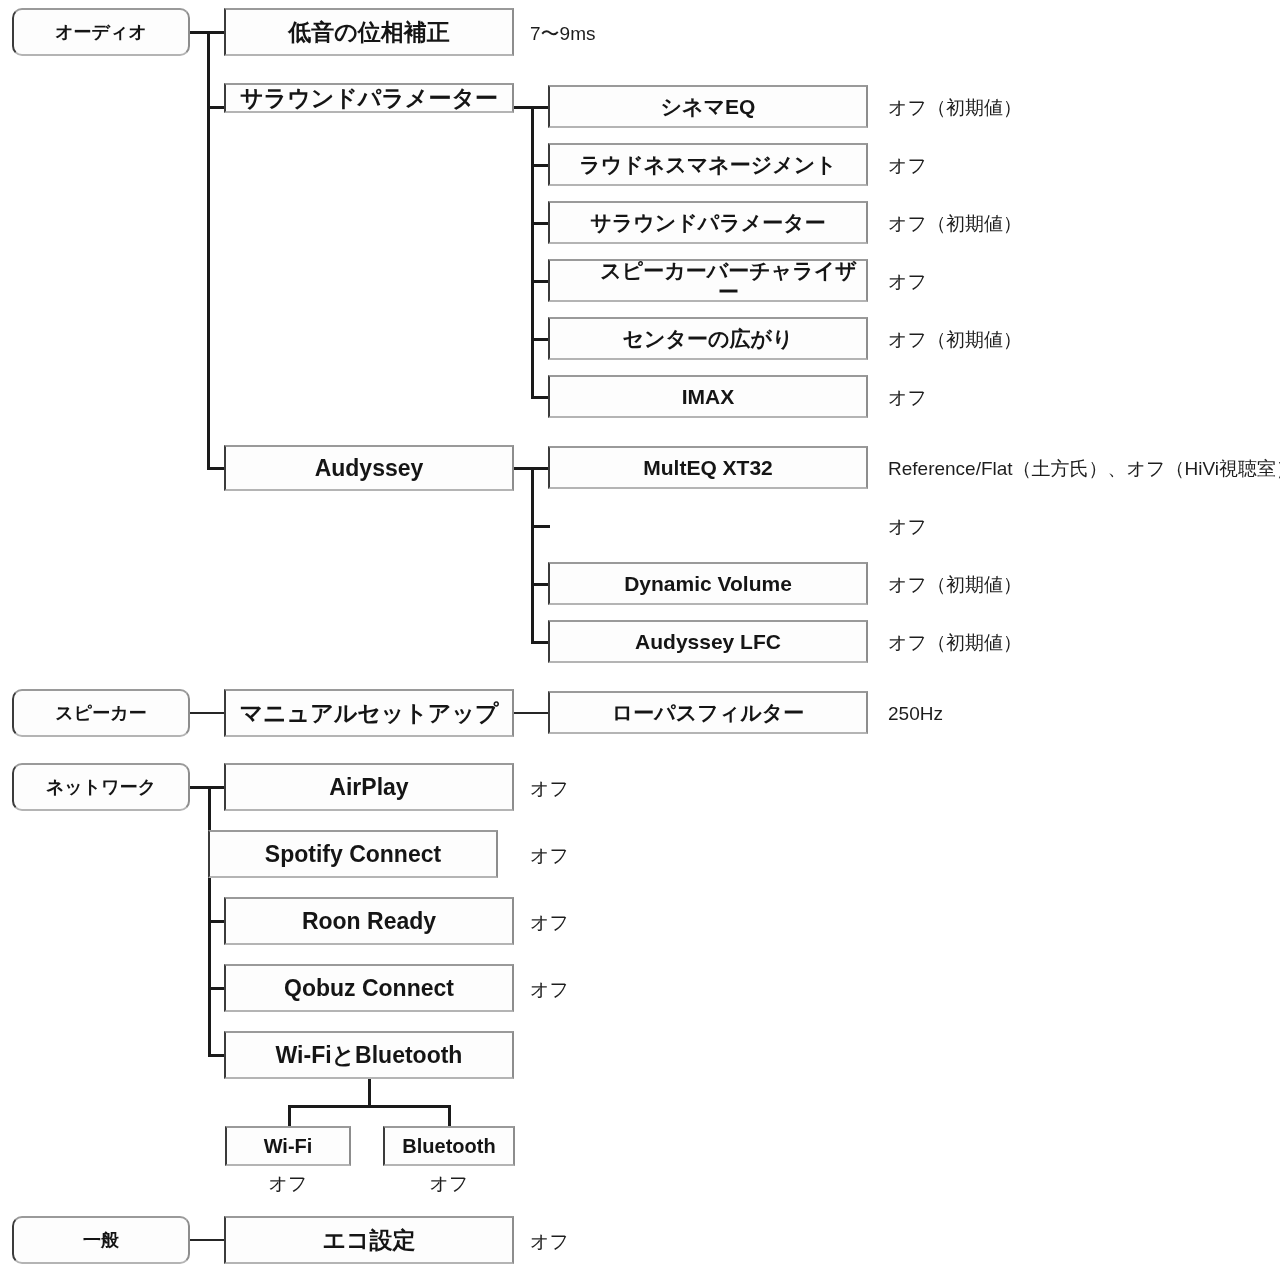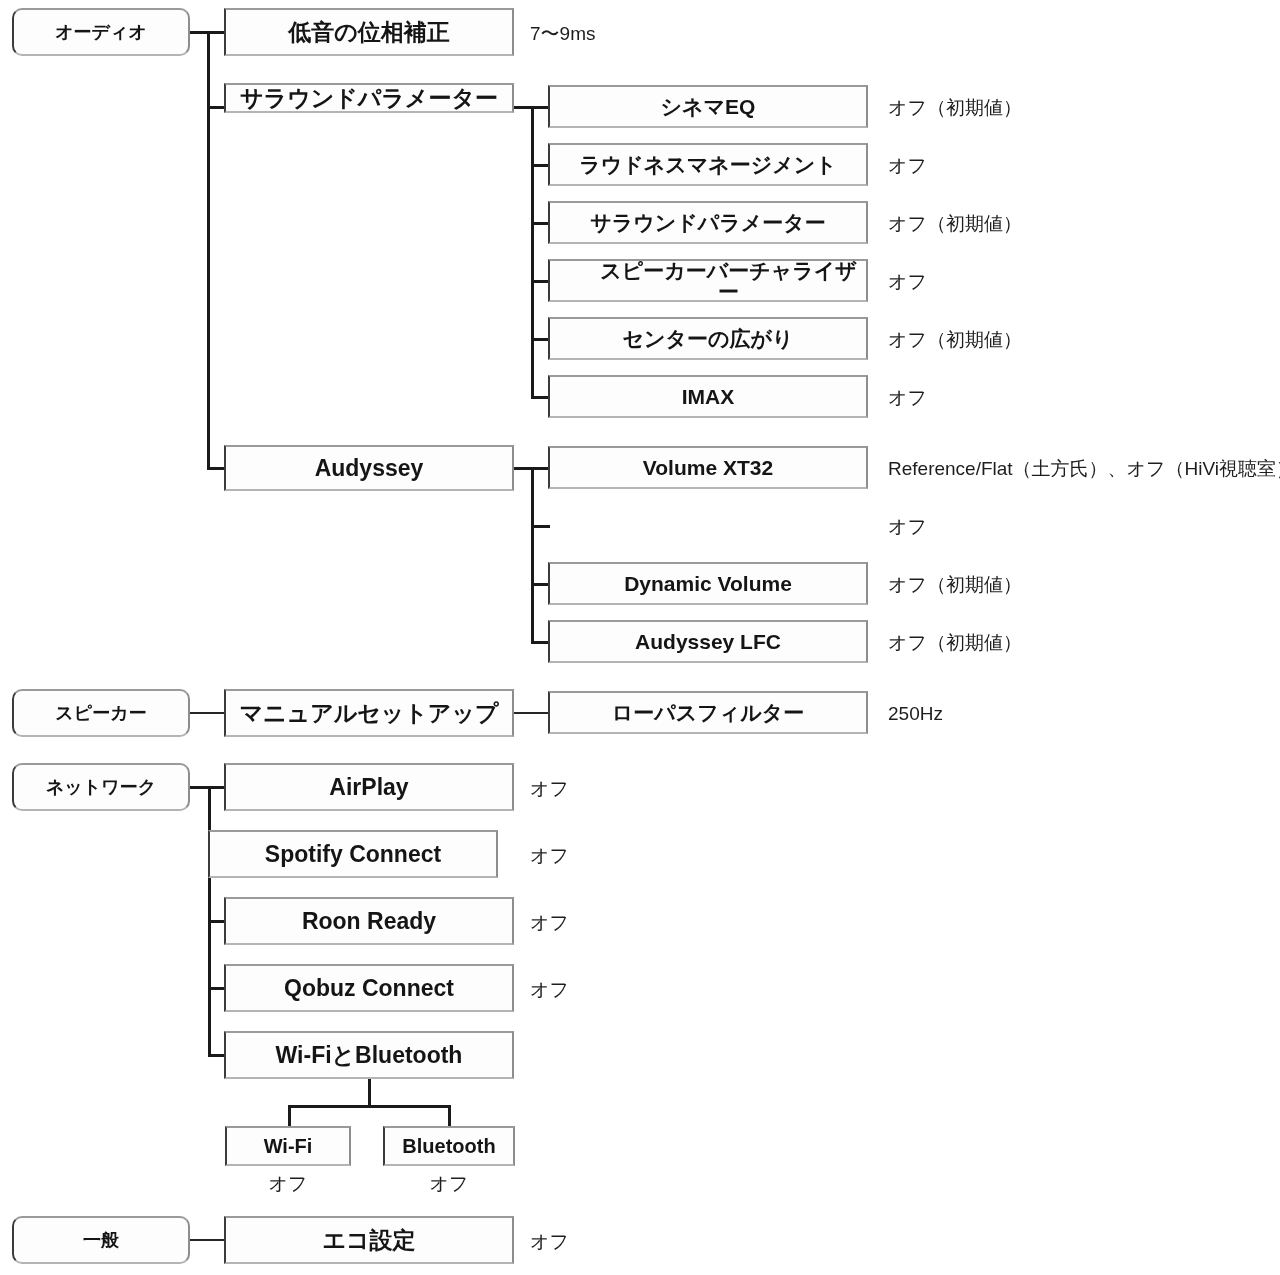--- a/index.html
+++ b/index.html
@@ -118,21 +118,21 @@
   <div class="node lvl3" style="left:548px; top:375px; width:320px; height:43px;">IMAX</div>
   <div class="val" style="left:888px; top:388px;">オフ</div>
 
   <div class="hline" style="left:207px; top:467px; width:19px;"></div>
   <div class="node lvl2" style="left:224px; top:445px; width:290px; height:46px;">Audyssey</div>
 
   <div class="hline" style="left:514px; top:467px; width:20px;"></div>
   <div class="vline" style="left:531px; top:467px; height:175px;"></div>
 
   <div class="hline" style="left:531px; top:467px; width:19px;"></div>
-  <div class="node lvl3" style="left:548px; top:446px; width:320px; height:43px;">Volume XT32</div>
+  <div class="node lvl3" style="left:548px; top:446px; width:320px; height:43px;">MultEQ XT32</div>
   <div class="val" style="left:888px; top:459px;">Reference/Flat（土方氏）、オフ（HiVi視聴室）</div>
 
   <div class="hline" style="left:531px; top:525px; width:19px;"></div>
   <div class="val" style="left:888px; top:517px;">オフ</div>
 
   <div class="hline" style="left:531px; top:583px; width:19px;"></div>
   <div class="node lvl3" style="left:548px; top:562px; width:320px; height:43px;">Dynamic Volume</div>
   <div class="val" style="left:888px; top:575px;">オフ（初期値）</div>
 
   <div class="hline" style="left:531px; top:641px; width:19px;"></div>

